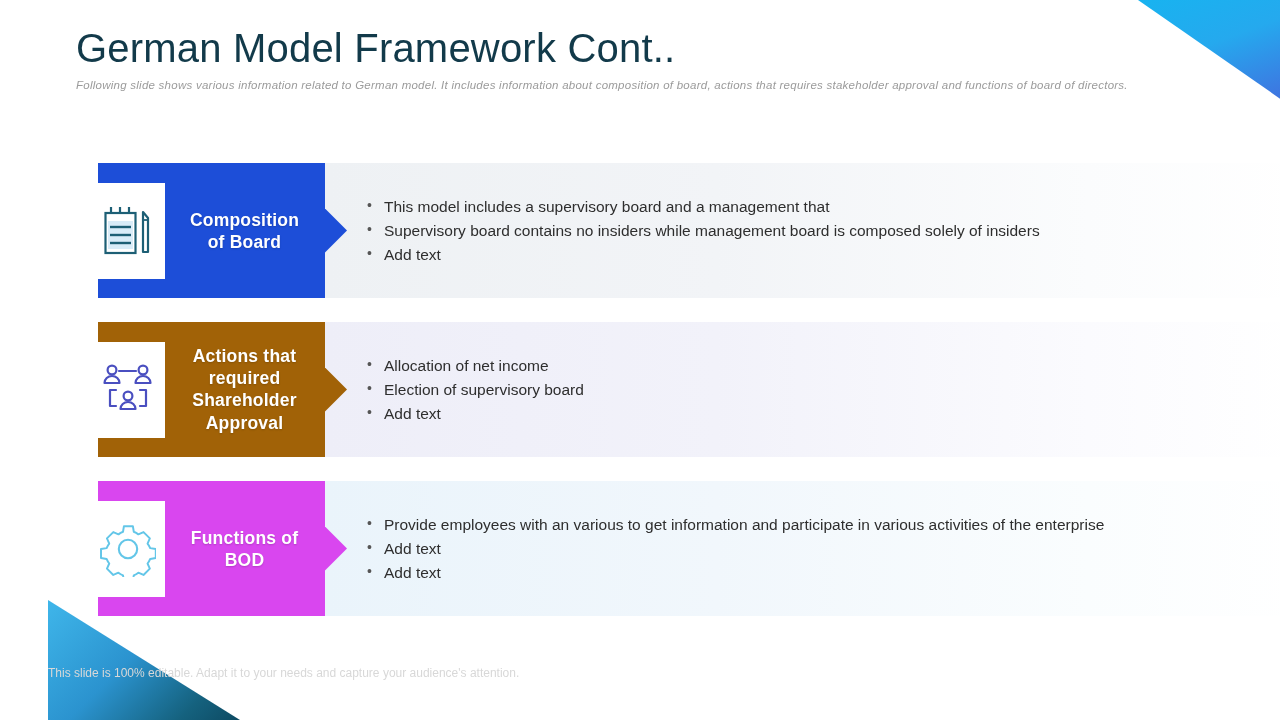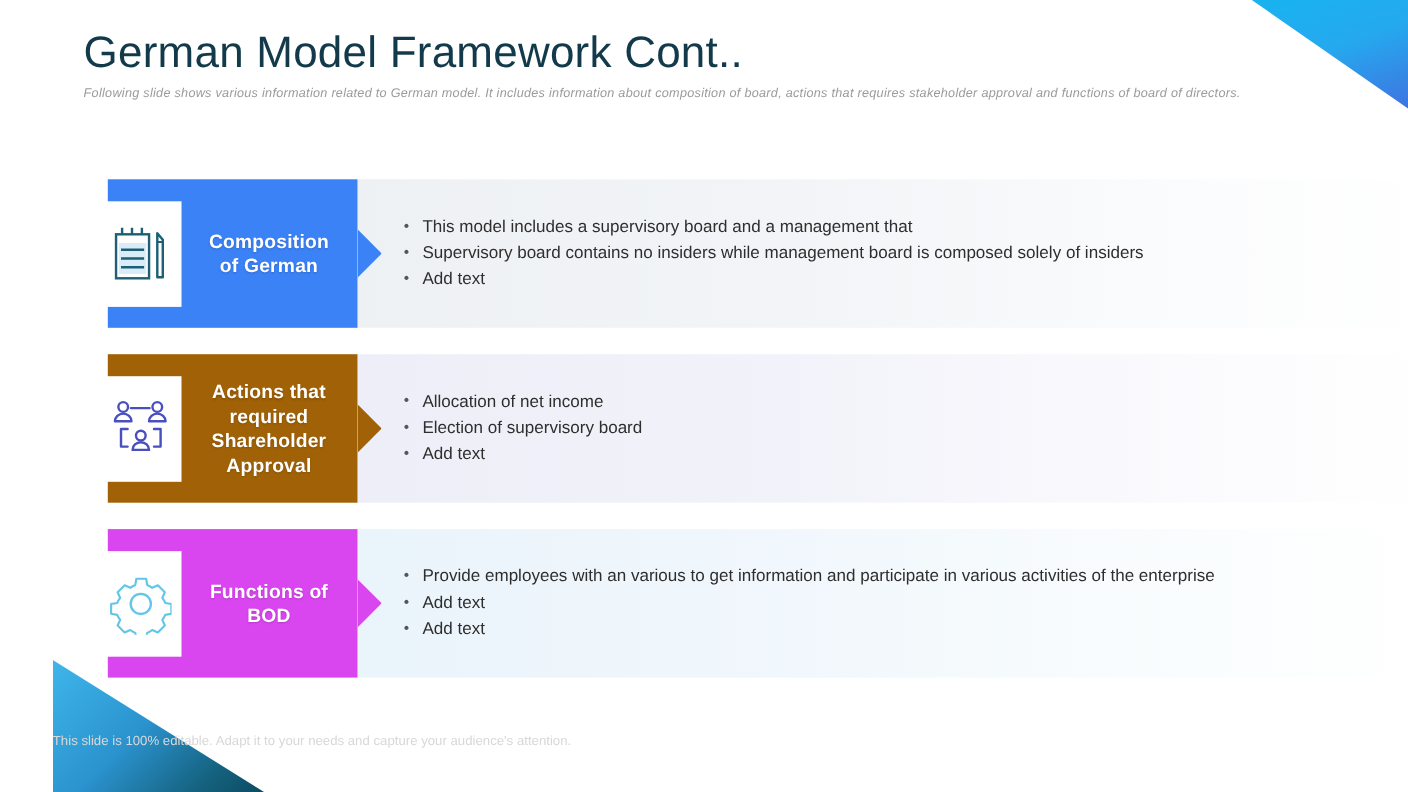--- a/index.html
+++ b/index.html
@@ -142,21 +142,21 @@
   }
   .bullet-dot {
     width: 17px;
     flex: 0 0 17px;
     color: #555;
     font-size: 14px;
     line-height: 1.55;
   }
 
   
-  .r1 .row-block, .r1 .row-arrow { background: #3b82f6; }
+  .r1 .row-block, .r1 .row-arrow { background: #1d4ed8; }
   .r1 .row-panel { background: linear-gradient(90deg, #eef1f4 0%, #f2f4f7 40%, #fbfcfd 78%, #ffffff 100%); }
   .r2 .row-block, .r2 .row-arrow { background: #a16207; }
   .r2 .row-panel { background: linear-gradient(90deg, #eeeef8 0%, #f2f2fa 40%, #fbfbfe 78%, #ffffff 100%); }
   .r3 .row-block, .r3 .row-arrow { background: #d946ef; }
   .r3 .row-panel { background: linear-gradient(90deg, #eaf4fb 0%, #f1f7fc 40%, #fafdfe 78%, #ffffff 100%); }
 
   
   .footer {
     position: absolute;
     left: 0;
@@ -210,21 +210,21 @@
             <rect x="5" y="18" width="25" height="28" fill="#d9ecf8"></rect>
             <line x1="7" y1="24" x2="28" y2="24" stroke="#1d5f75" stroke-width="2.4"></line>
             <line x1="7" y1="32" x2="28" y2="32" stroke="#1d5f75" stroke-width="2.4"></line>
             <line x1="7" y1="40" x2="28" y2="40" stroke="#1d5f75" stroke-width="2.4"></line>
             <path d="M40 9 L45 15 L45 49 L40 49 Z" fill="#ffffff" stroke="#1d5f75" stroke-width="2.2" stroke-linejoin="round"></path>
             <line x1="40" y1="17" x2="45" y2="17" stroke="#1d5f75" stroke-width="1.8"></line>
           </svg>
         </div>
         <div class="block-label">
           <div>Composition</div>
-          <div>of German</div>
+          <div>of Board</div>
         </div>
       </div>
       <div class="row-arrow"></div>
     </div>
 
     <div class="row r2">
       <div class="row-panel">
         <div class="bullets">
           <div class="bullet">
             <span class="bullet-dot">•</span>

